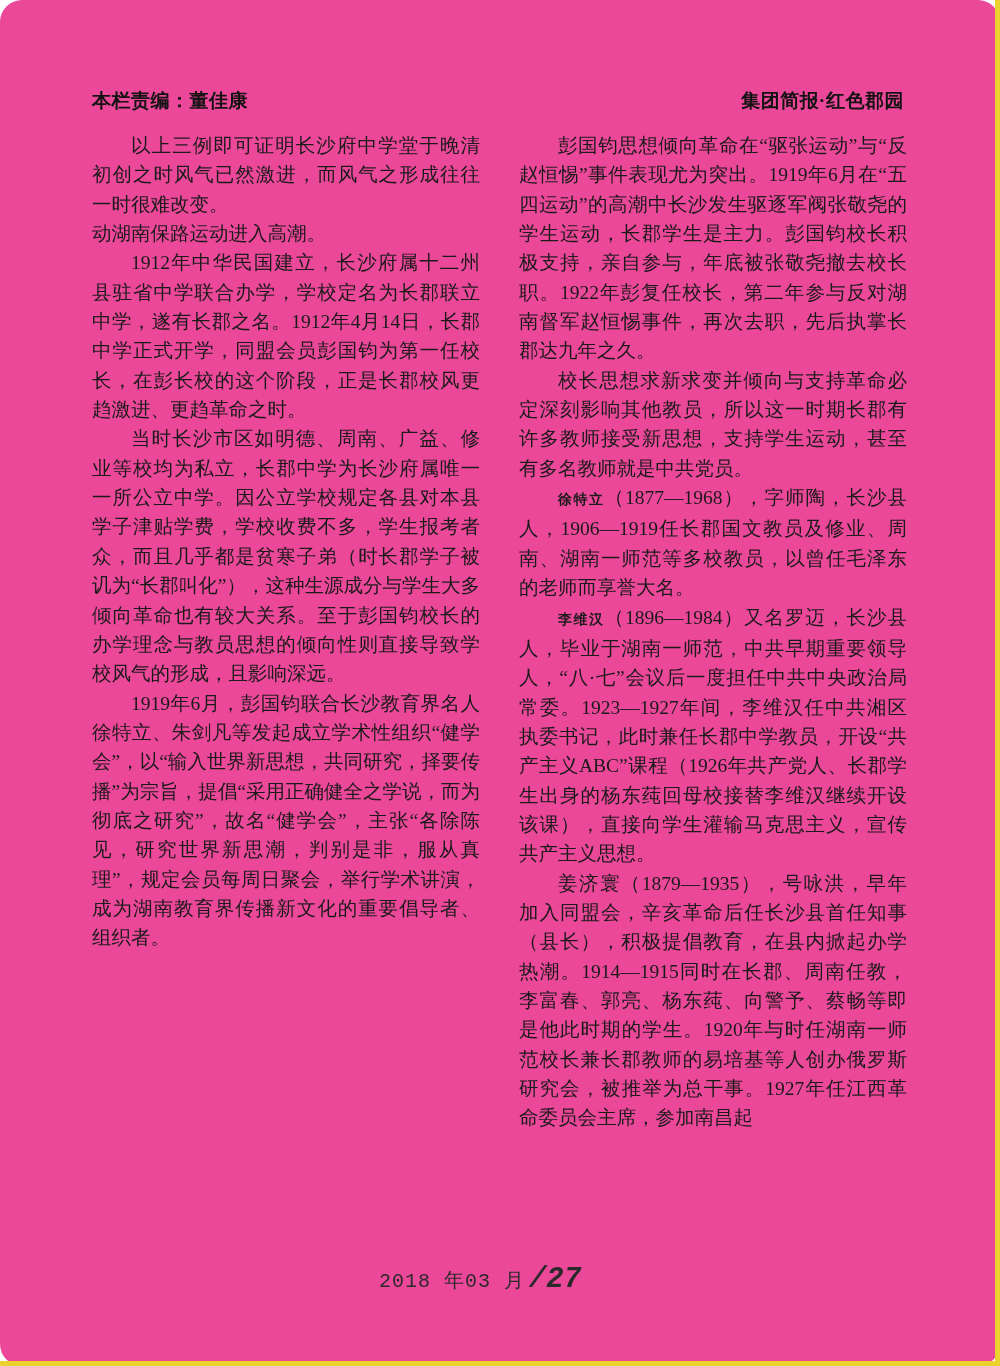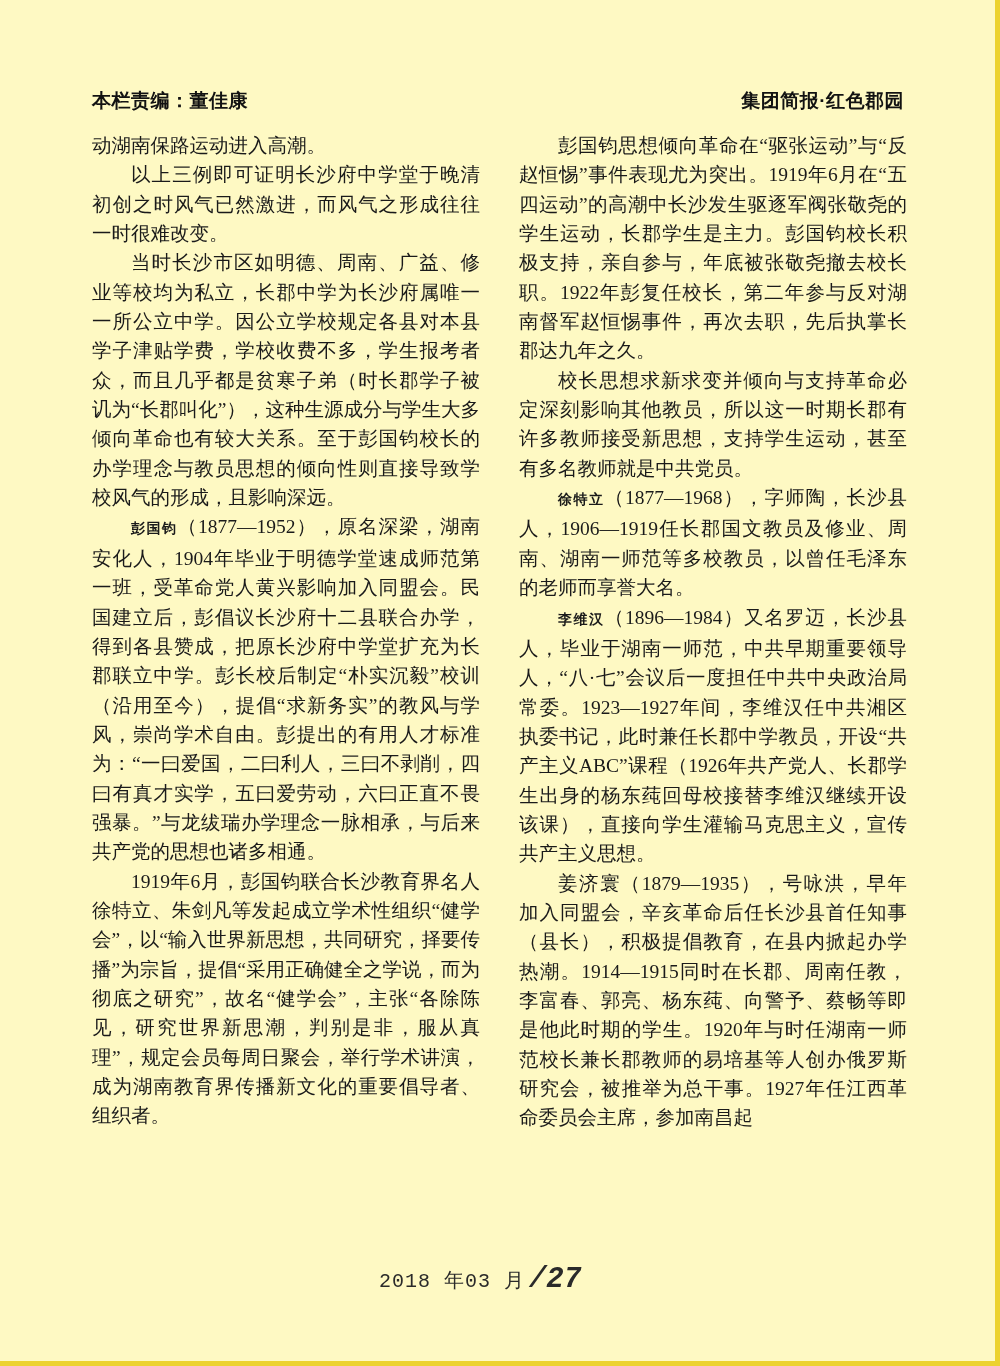--- a/index.html
+++ b/index.html
@@ -4,21 +4,21 @@
 <style>
   html,body{margin:0;padding:0;}
   body{
     width:1000px;height:1366px;
     background:#fdfdfd;
     position:relative;
     font-family:"Liberation Serif","DejaVu Serif",serif;
     color:#141414;
     overflow:hidden;
   }
-  .page{position:absolute;inset:0;background:#fef9c3;}
+  .page{position:absolute;inset:0;background:#ec4899;border-radius:22px;}
 
   
   .page-header{
     position:absolute;top:88px;left:92px;right:96px;
     display:flex;justify-content:space-between;align-items:baseline;
     font-family:"Liberation Sans","DejaVu Sans",sans-serif;
     font-weight:700;font-size:19px;letter-spacing:0.5px;color:#121212;
   }
 
   
@@ -63,24 +63,24 @@
 
 <div class="page">
 
   <header class="page-header">
     <span>本栏责编：董佳康</span>
     <span>集团简报·红色郡园</span>
   </header>
 
   <main class="columns">
     <section class="col" id="col-left">
+        <p class="para">以上三例即可证明长沙府中学堂于晚清初创之时风气已然激进，而风气之形成往往一时很难改变。</p>
         <p class="para no-indent">动湖南保路运动进入高潮。</p>
-        <p class="para">以上三例即可证明长沙府中学堂于晚清初创之时风气已然激进，而风气之形成往往一时很难改变。</p>
+        <p class="para">1912年中华民国建立，长沙府属十二州县驻省中学联合办学，学校定名为长郡联立中学，遂有长郡之名。1912年4月14日，长郡中学正式开学，同盟会员彭国钧为第一任校长，在彭长校的这个阶段，正是长郡校风更趋激进、更趋革命之时。</p>
         <p class="para">当时长沙市区如明德、周南、广益、修业等校均为私立，长郡中学为长沙府属唯一一所公立中学。因公立学校规定各县对本县学子津贴学费，学校收费不多，学生报考者众，而且几乎都是贫寒子弟（时长郡学子被讥为“长郡叫化”），这种生源成分与学生大多倾向革命也有较大关系。至于彭国钧校长的办学理念与教员思想的倾向性则直接导致学校风气的形成，且影响深远。</p>
-        <p class="para"><strong class="lead">彭国钧</strong>（1877—1952），原名深梁，湖南安化人，1904年毕业于明德学堂速成师范第一班，受革命党人黄兴影响加入同盟会。民国建立后，彭倡议长沙府十二县联合办学，得到各县赞成，把原长沙府中学堂扩充为长郡联立中学。彭长校后制定“朴实沉毅”校训（沿用至今），提倡“求新务实”的教风与学风，崇尚学术自由。彭提出的有用人才标准为：“一曰爱国，二曰利人，三曰不剥削，四曰有真才实学，五曰爱劳动，六曰正直不畏强暴。”与龙绂瑞办学理念一脉相承，与后来共产党的思想也诸多相通。</p>
         <p class="para">1919年6月，彭国钧联合长沙教育界名人徐特立、朱剑凡等发起成立学术性组织“健学会”，以“输入世界新思想，共同研究，择要传播”为宗旨，提倡“采用正确健全之学说，而为彻底之研究”，故名“健学会”，主张“各除陈见，研究世界新思潮，判别是非，服从真理”，规定会员每周日聚会，举行学术讲演，成为湖南教育界传播新文化的重要倡导者、组织者。</p>
       </section>
     <section class="col" id="col-right">
         <p class="para">彭国钧思想倾向革命在“驱张运动”与“反赵恒惕”事件表现尤为突出。1919年6月在“五四运动”的高潮中长沙发生驱逐军阀张敬尧的学生运动，长郡学生是主力。彭国钧校长积极支持，亲自参与，年底被张敬尧撤去校长职。1922年彭复任校长，第二年参与反对湖南督军赵恒惕事件，再次去职，先后执掌长郡达九年之久。</p>
         <p class="para">校长思想求新求变并倾向与支持革命必定深刻影响其他教员，所以这一时期长郡有许多教师接受新思想，支持学生运动，甚至有多名教师就是中共党员。</p>
         <p class="para"><strong class="lead">徐特立</strong>（1877—1968），字师陶，长沙县人，1906—1919任长郡国文教员及修业、周南、湖南一师范等多校教员，以曾任毛泽东的老师而享誉大名。</p>
         <p class="para"><strong class="lead">李维汉</strong>（1896—1984）又名罗迈，长沙县人，毕业于湖南一师范，中共早期重要领导人，“八·七”会议后一度担任中共中央政治局常委。1923—1927年间，李维汉任中共湘区执委书记，此时兼任长郡中学教员，开设“共产主义ABC”课程（1926年共产党人、长郡学生出身的杨东莼回母校接替李维汉继续开设该课），直接向学生灌输马克思主义，宣传共产主义思想。</p>
         <p class="para">姜济寰（1879—1935），号咏洪，早年加入同盟会，辛亥革命后任长沙县首任知事（县长），积极提倡教育，在县内掀起办学热潮。1914—1915同时在长郡、周南任教，李富春、郭亮、杨东莼、向警予、蔡畅等即是他此时期的学生。1920年与时任湖南一师范校长兼长郡教师的易培基等人创办俄罗斯研究会，被推举为总干事。1927年任江西革命委员会主席，参加南昌起</p>
       </section>
   </main>

